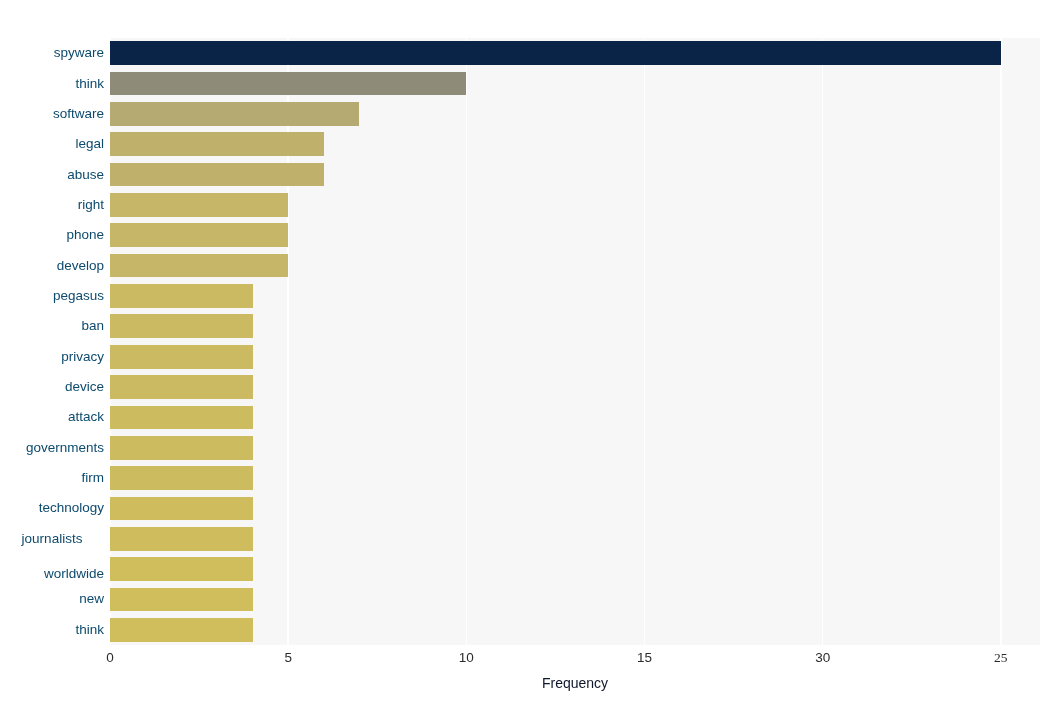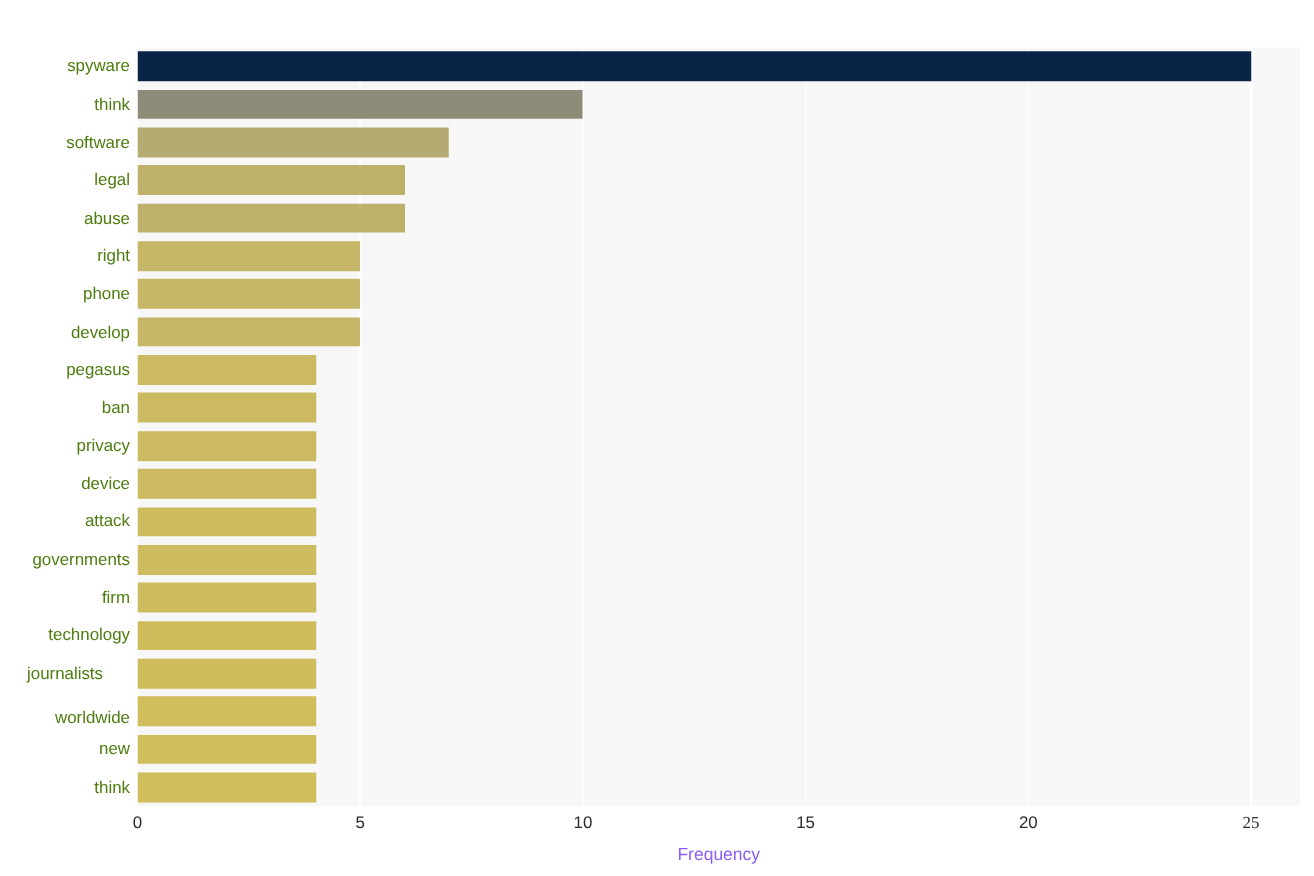--- a/index.html
+++ b/index.html
@@ -81,21 +81,21 @@
     top: 38px;
     width: 104px;
     height: 607px;
   }
   .ylabel {
     position: absolute;
     right: 0;
     width: 104px;
     text-align: right;
     font-size: 13.5px;
-    color: #4d7c0f;
+    color: #0c4a6e;
     line-height: 1;
     white-space: nowrap;
   }
 
   
   #xaxis-line {
     position: absolute;
     left: 110px;
     top: 645px;
     width: 930px;
@@ -117,21 +117,21 @@
     color: #2b2b2b;
     white-space: nowrap;
   }
   #xaxis-title {
     position: absolute;
     left: 110px;
     top: 675px;
     width: 930px;
     text-align: center;
     font-size: 14px;
-    color: #8b5cf6;
+    color: #0f172a;
   }
 </style>
 </head>
 <body>
 
 <div id="chart-root">
 
 
   <div id="plot-area">
     <div id="grid-layer">
@@ -228,18 +228,18 @@
       <div class="ylabel" style="top: 554.475px;">new</div>
       <div class="ylabel" style="top: 584.825px;">think</div>
     </div>
 
   <div id="xaxis-line"></div>
   <div id="xticks">
       <div class="xtick" style="left: 110px;">0</div>
       <div class="xtick" style="left: 288.161px;">5</div>
       <div class="xtick" style="left: 466.322px;">10</div>
       <div class="xtick" style="left: 644.483px;">15</div>
-      <div class="xtick" style="left: 822.644px;">20</div>
+      <div class="xtick" style="left: 822.644px;">30</div>
       <div class="xtick" style="left: 1000.8px; font-family: Liberation Serif, serif;">25</div>
     </div>
 
   <div id="xaxis-title">Frequency</div>
 </div>
 
 </body></html>

